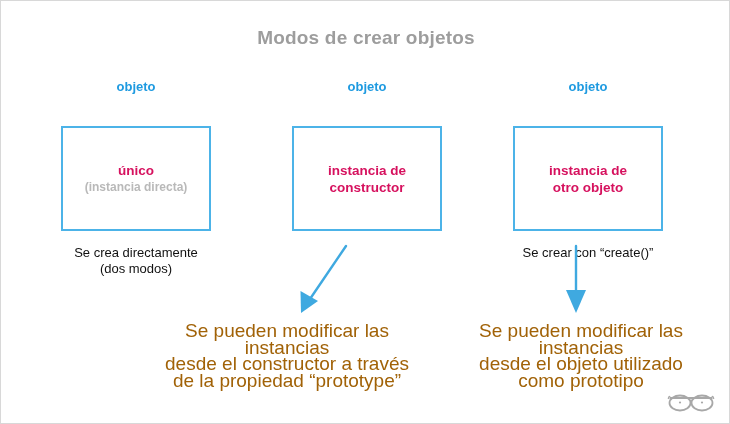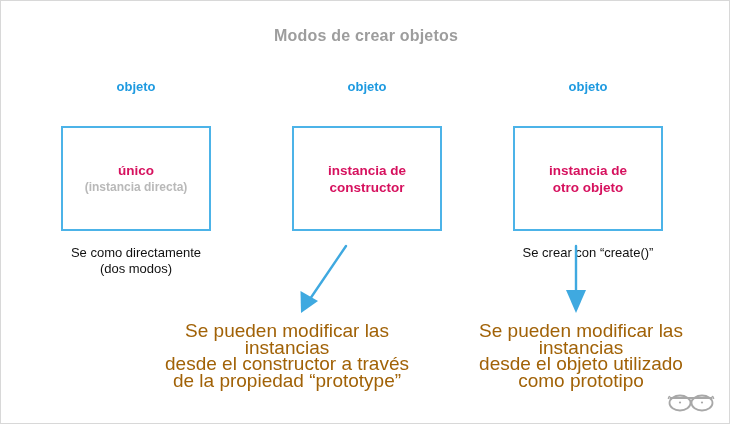--- a/index.html
+++ b/index.html
@@ -20,21 +20,21 @@
     overflow: hidden;
   }
 
   
   .diagram-title {
     position: absolute;
     left: 0;
     top: 26px;
     width: 730px;
     text-align: center;
-    font-size: 16px;
+    font-size: 19px;
     font-weight: bold;
     color: #9d9d9d;
     letter-spacing: 0.2px;
   }
 
   
   .column {
     position: absolute;
     top: 78px;
     width: 150px;
@@ -129,21 +129,21 @@
   <div class="diagram-title">Modos de crear objetos</div>
 
   <div class="column col-1">
     <div class="box-label">objeto</div>
     <div class="obj-box">
       <div class="inner">
         <div class="box-main">único</div>
         <div class="box-sub">(instancia directa)</div>
       </div>
     </div>
-    <div class="box-caption">Se como directamente
+    <div class="box-caption">Se crea directamente
 (dos modos)</div>
   </div>
 
   <div class="column col-2">
     <div class="box-label">objeto</div>
     <div class="obj-box">
       <div class="inner">
         <div class="box-main">instancia de
 constructor</div>
         <div class="box-sub"></div>

